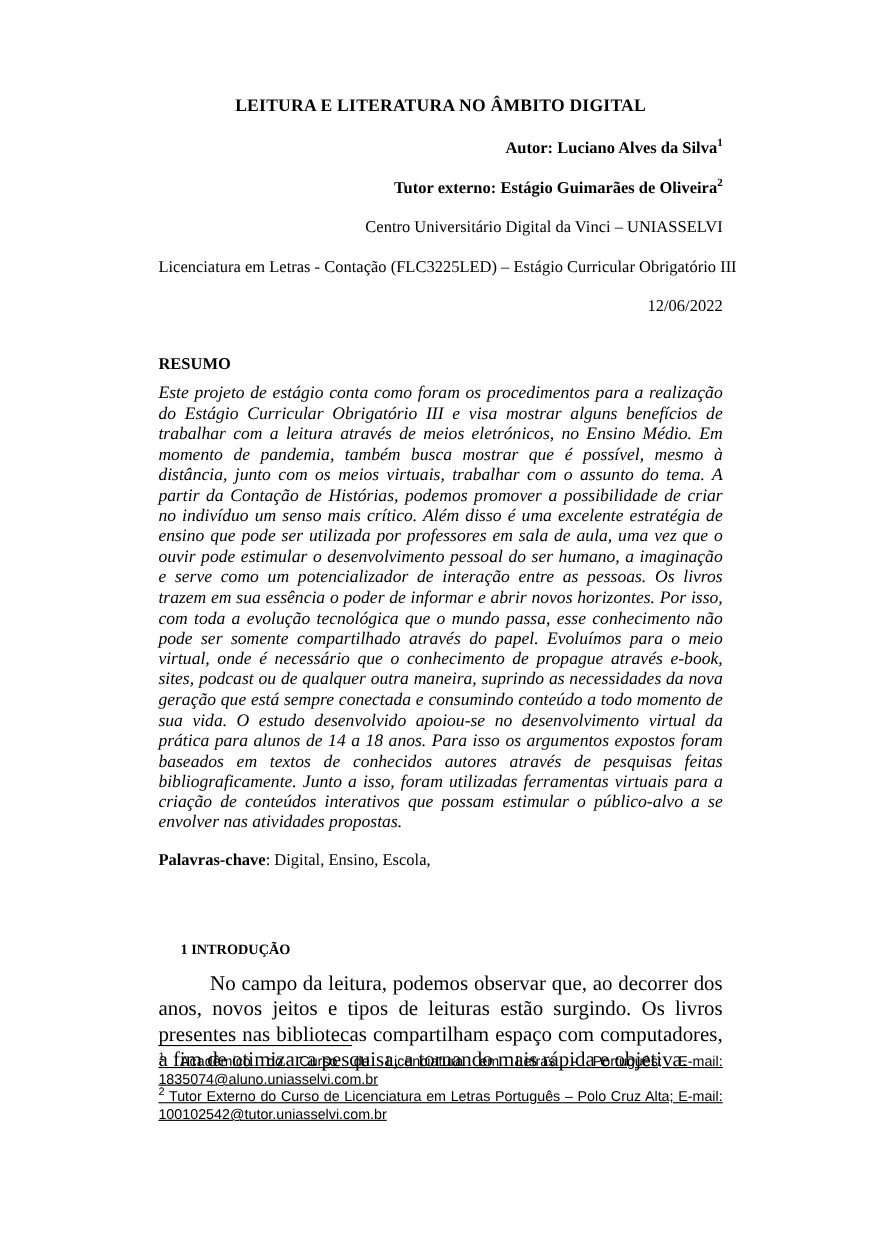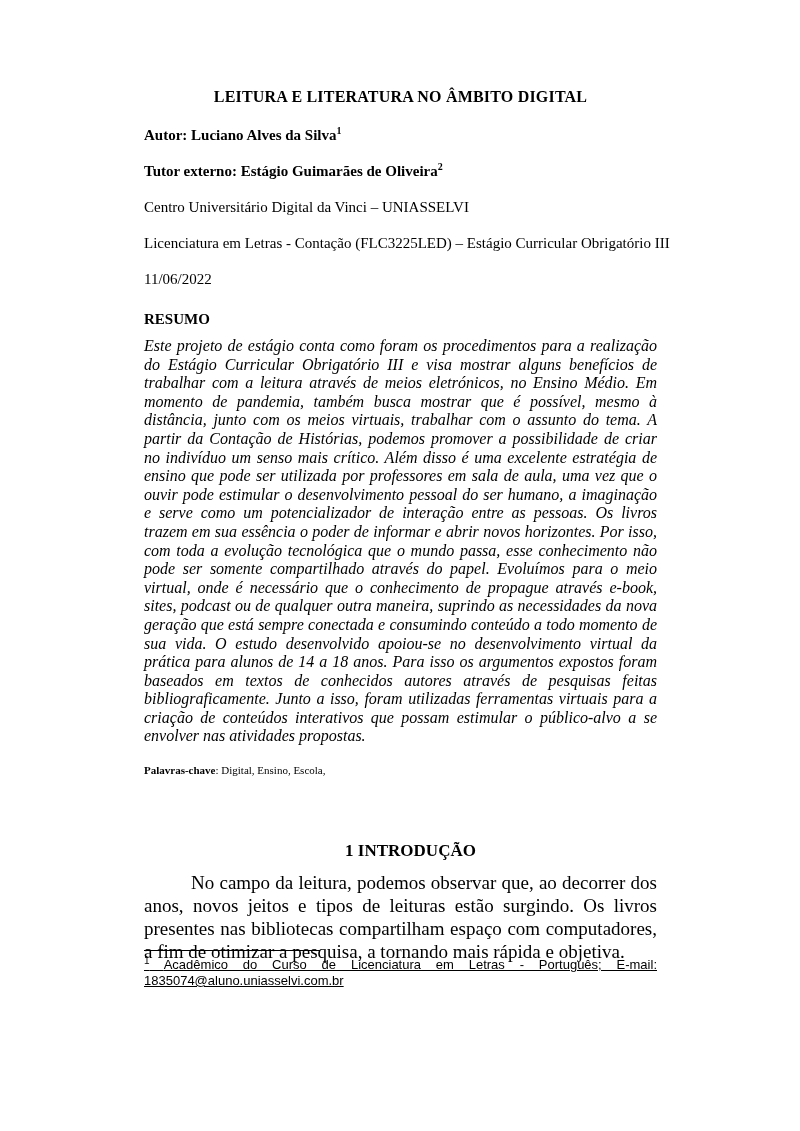--- a/index.html
+++ b/index.html
@@ -13,57 +13,56 @@
     padding: 87px 112px 0 113px;
     font-family: "Liberation Serif", serif;
     color: #000000;
     overflow: hidden;
   }
   .hline {
     font-size: 15px;
     line-height: 20px;
     margin: 0 0 16px 0;
     white-space: nowrap;
-    text-align: left;
+    text-align: right;
   }
   .title-line {
     font-size: 16px;
     font-weight: bold;
     line-height: 20px;
     margin: 0 0 18px 0;
     text-align: center;
     letter-spacing: 0.2px;
   }
   .bold { font-weight: bold; }
   sup { font-size: 10px; line-height: 0; }
 
   .resumo-heading {
     font-size: 15px;
     font-weight: bold;
-    margin: 20px 0 8px 0;
+    margin: 32px 0 8px 0;
     line-height: 20px;
   }
   .abstract-body {
     font-size: 16px;
     font-style: italic;
     line-height: 18.6px;
     text-align: justify;
     margin: 0;
   }
   .keywords {
-    font-size: 11px;
+    font-size: 15px;
     margin: 14px 0 0 0;
     line-height: 20px;
   }
   .intro-heading {
-    font-size: 17px;
+    font-size: 13px;
     font-weight: bold;
     margin: 60px 0 0 20px;
     line-height: 22px;
-    text-align: center;
   }
   .intro-paragraph {
     font-size: 19px;
     line-height: 23px;
     text-align: justify;
     text-indent: 47px;
     margin: 9px 0 0 0;
   }
 
   .footnotes {
@@ -93,30 +92,31 @@
   <div class="title-line">LEITURA E LITERATURA NO ÂMBITO DIGITAL</div>
 
   <div class="hline bold"><span>Autor: Luciano Alves da Silva</span><sup>1</sup></div>
 
   <div class="hline bold"><span>Tutor externo: Estágio Guimarães de Oliveira</span><sup>2</sup></div>
 
   <div class="hline">Centro Universitário Digital da Vinci – UNIASSELVI</div>
 
   <div class="hline">Licenciatura em Letras - Contação (FLC3225LED) – Estágio Curricular Obrigatório III</div>
 
-  <div class="hline">11/06/2022</div>
+  <div class="hline">12/06/2022</div>
 
   <div class="resumo-heading">RESUMO</div>
 
   <p class="abstract-body">Este projeto de estágio conta como foram os procedimentos para a realização do Estágio Curricular Obrigatório III e visa mostrar alguns benefícios de trabalhar com a leitura através de meios eletrónicos, no Ensino Médio. Em momento de pandemia, também busca mostrar que é possível, mesmo à distância, junto com os meios virtuais, trabalhar com o assunto do tema. A partir da Contação de Histórias, podemos promover a possibilidade de criar no indivíduo um senso mais crítico. Além disso é uma excelente estratégia de ensino que pode ser utilizada por professores em sala de aula, uma vez que o ouvir pode estimular o desenvolvimento pessoal do ser humano, a imaginação e serve como um potencializador de interação entre as pessoas. Os livros trazem em sua essência o poder de informar e abrir novos horizontes. Por isso, com toda a evolução tecnológica que o mundo passa, esse conhecimento não pode ser somente compartilhado através do papel. Evoluímos para o meio virtual, onde é necessário que o conhecimento de propague através e-book, sites, podcast ou de qualquer outra maneira, suprindo as necessidades da nova geração que está sempre conectada e consumindo conteúdo a todo momento de sua vida. O estudo desenvolvido apoiou-se no desenvolvimento virtual da prática para alunos de 14 a 18 anos. Para isso os argumentos expostos foram baseados em textos de conhecidos autores através de pesquisas feitas bibliograficamente. Junto a isso, foram utilizadas ferramentas virtuais para a criação de conteúdos interativos que possam estimular o público-alvo a se envolver nas atividades propostas.</p>
 
   <p class="keywords"><span class="bold">Palavras-chave</span><span>: Digital, Ensino, Escola,</span></p>
 
   <div class="intro-heading">1 INTRODUÇÃO</div>
 
   <p class="intro-paragraph">No campo da leitura, podemos observar que, ao decorrer dos anos, novos jeitos e tipos de leituras estão surgindo. Os livros presentes nas bibliotecas compartilham espaço com computadores, a fim de otimizar a pesquisa, a tornando mais rápida e objetiva.</p>
 
   <div class="footnotes">
     <div class="footnote-rule"></div>
     <p class="footnote"><sup>1</sup> <span>Acadêmico do Curso de Licenciatura em Letras - Português; E-mail: 1835074@aluno.uniasselvi.com.br</span></p>
+    <p class="footnote"><sup>2</sup> <span>Tutor Externo do Curso de Licenciatura em Letras Português – Polo Cruz Alta; E-mail: 100102542@tutor.uniasselvi.com.br</span></p>
   </div>
 
 </div>
 
 </body></html>

